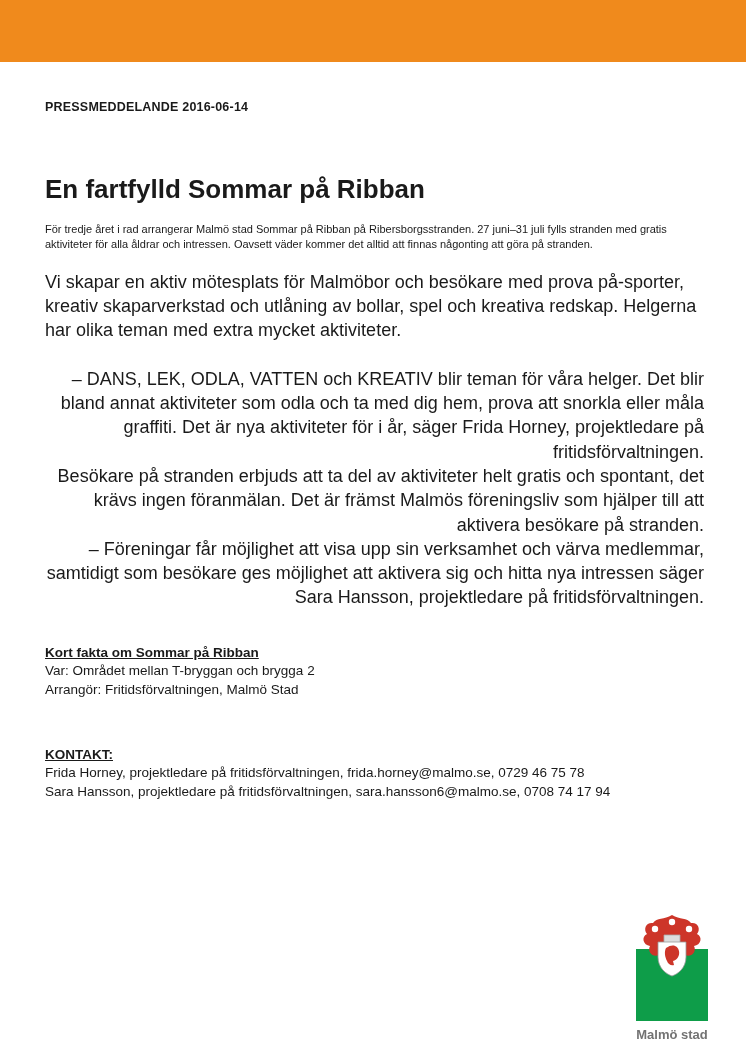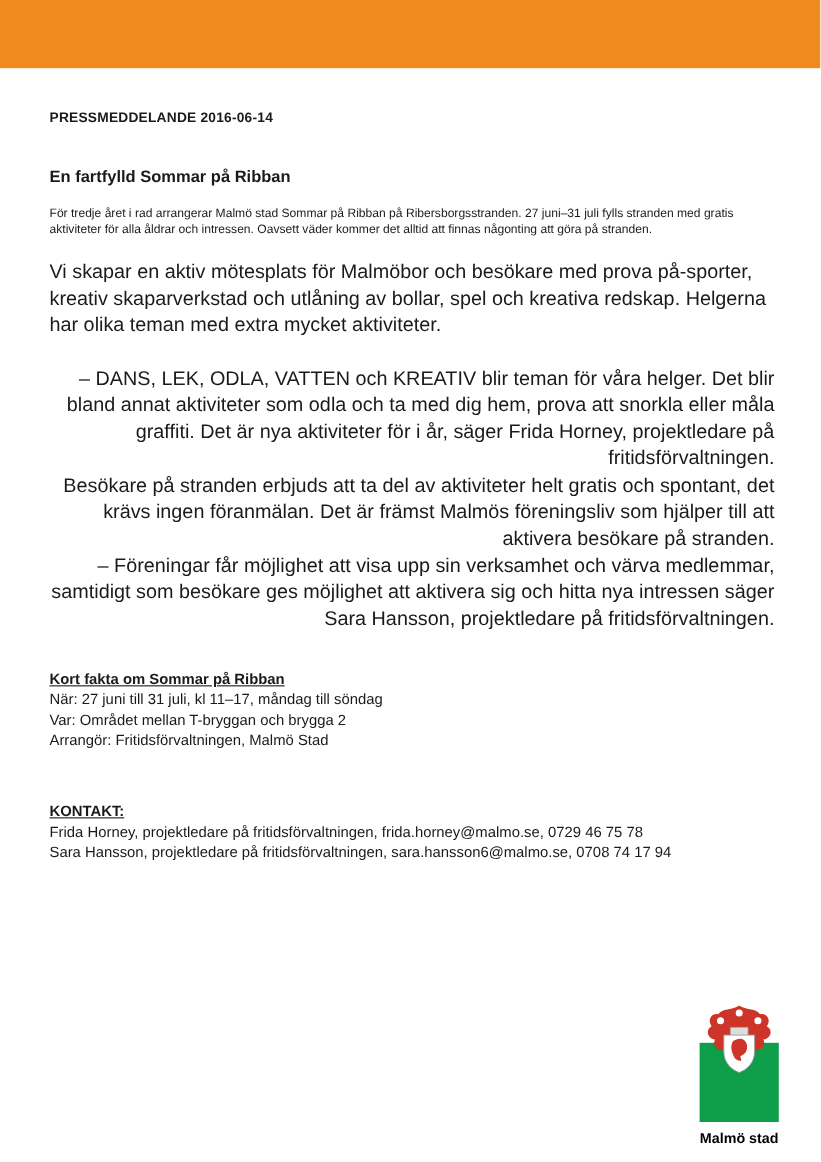--- a/index.html
+++ b/index.html
@@ -25,22 +25,22 @@
     left: 45px;
     right: 42px;
   }
   .kicker {
     margin-top: 38px;
     font-size: 12.5px;
     font-weight: bold;
     letter-spacing: 0.2px;
   }
   .title {
-    margin-top: 38px;
-    font-size: 15px;
+    margin-top: 60px;
+    font-size: 26px;
     font-weight: bold;
     line-height: 1.2;
   }
   .lead {
     margin-top: 17px;
     font-size: 11px;
     font-weight: normal;
     line-height: 1.35;
   }
   .body-p {
@@ -58,21 +58,21 @@
     position: absolute;
     right: 34px;
     bottom: 6px;
     width: 80px;
     text-align: center;
   }
   .logo-caption {
     margin-top: 2px;
     font-size: 13px;
     font-weight: bold;
-    color: #000000;
+    color: #737373;
     white-space: nowrap;
   }
 </style>
 </head>
 <body>
 
 <div class="page">
 
   <div class="header-bar" style="background-color: rgb(240, 138, 28);"></div>
 
@@ -87,21 +87,20 @@
     <p class="body-p">Vi skapar en aktiv mötesplats för Malmöbor och besökare med prova på-sporter, kreativ skaparverkstad och utlåning av bollar, spel och kreativa redskap. Helgerna har olika teman med extra mycket aktiviteter.</p>
 
     <div class="quote-block">
       <p class="body-p">– DANS, LEK, ODLA, VATTEN och KREATIV blir teman för våra helger. Det blir bland annat aktiviteter som odla och ta med dig hem, prova att snorkla eller måla graffiti. Det är nya aktiviteter för i år, säger Frida Horney, projektledare på fritidsförvaltningen.</p>
       <p class="body-p">Besökare på stranden erbjuds att ta del av aktiviteter helt gratis och spontant, det krävs ingen föranmälan. Det är främst Malmös föreningsliv som hjälper till att aktivera besökare på stranden.</p>
       <p class="body-p">– Föreningar får möjlighet att visa upp sin verksamhet och värva medlemmar, samtidigt som besökare ges möjlighet att aktivera sig och hitta nya intressen säger Sara Hansson, projektledare på fritidsförvaltningen.</p>
     </div>
 
     <div class="facts">
       <div class="bold">Kort fakta om Sommar på Ribban</div>
-      <div class="fact-line">När: 27 juni till 31 juli, kl 11–17, måndag till söndag</div>
       <div class="fact-line">Var: Området mellan T-bryggan och brygga 2</div>
       <div class="fact-line">Arrangör: Fritidsförvaltningen, Malmö Stad</div>
     </div>
 
     <div class="contact">
       <div class="bold">KONTAKT:</div>
       <div class="contact-line">Frida Horney, projektledare på fritidsförvaltningen, frida.horney@malmo.se, 0729 46 75 78</div>
       <div class="contact-line">Sara Hansson, projektledare på fritidsförvaltningen, sara.hansson6@malmo.se, 0708 74 17 94</div>
     </div>
 

